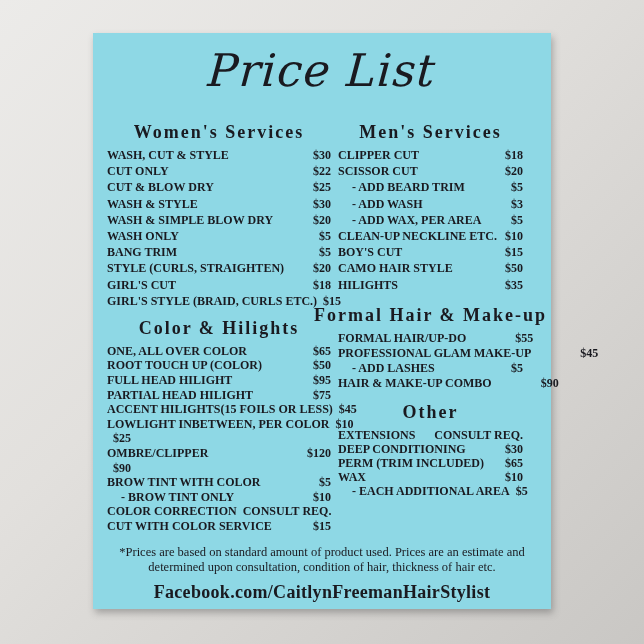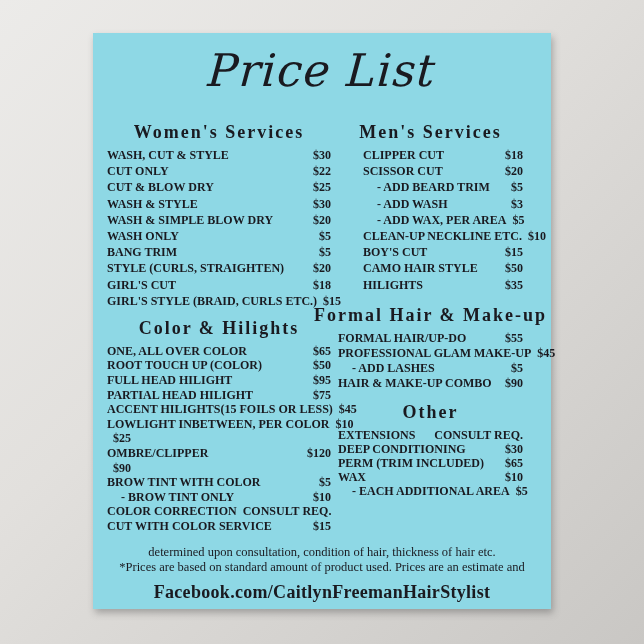--- a/index.html
+++ b/index.html
@@ -56,22 +56,22 @@
   .row {
     display: flex;
     justify-content: space-between;
     align-items: baseline;
     font-size: 12px;
     font-weight: 700;
     white-space: nowrap;
   }
   .col-left  .sec-0 .row { height: 16.2px; }
   .col-left  .sec-1 .row { height: 14.6px; }
-  .col-right .sec-0 .row { height: 16.2px; margin-left: 25px; }
-  .col-right .sec-1 .row { height: 15px; }
+  .col-right .sec-0 .row { height: 16.2px; }
+  .col-right .sec-1 .row { height: 15px; gap: 43px; }
   .col-right .sec-2 .row { height: 14.2px; }
   .row.indent .svc { padding-left: 14px; }
   .prc { margin-left: 6px; }
   .footnote {
     text-align: center;
     font-size: 12.5px;
     line-height: 15px;
     margin-top: 4px;
   }
   .footer-link {
@@ -267,19 +267,19 @@
             </div>
             <div class="row indent">
               <span class="svc">- EACH ADDITIONAL AREA</span>
               <span class="prc">$5</span>
             </div>
           </div>
         </div>
     </div>
 
     <div class="footnote">
+      <div>*Prices are based on standard amount of product used. Prices are an estimate and</div>
       <div>determined upon consultation, condition of hair, thickness of hair etc.</div>
-      <div>*Prices are based on standard amount of product used. Prices are an estimate and</div>
     </div>
 
     <div class="footer-link">Facebook.com/CaitlynFreemanHairStylist</div>
   </div>
 </div>
 
 </body></html>

